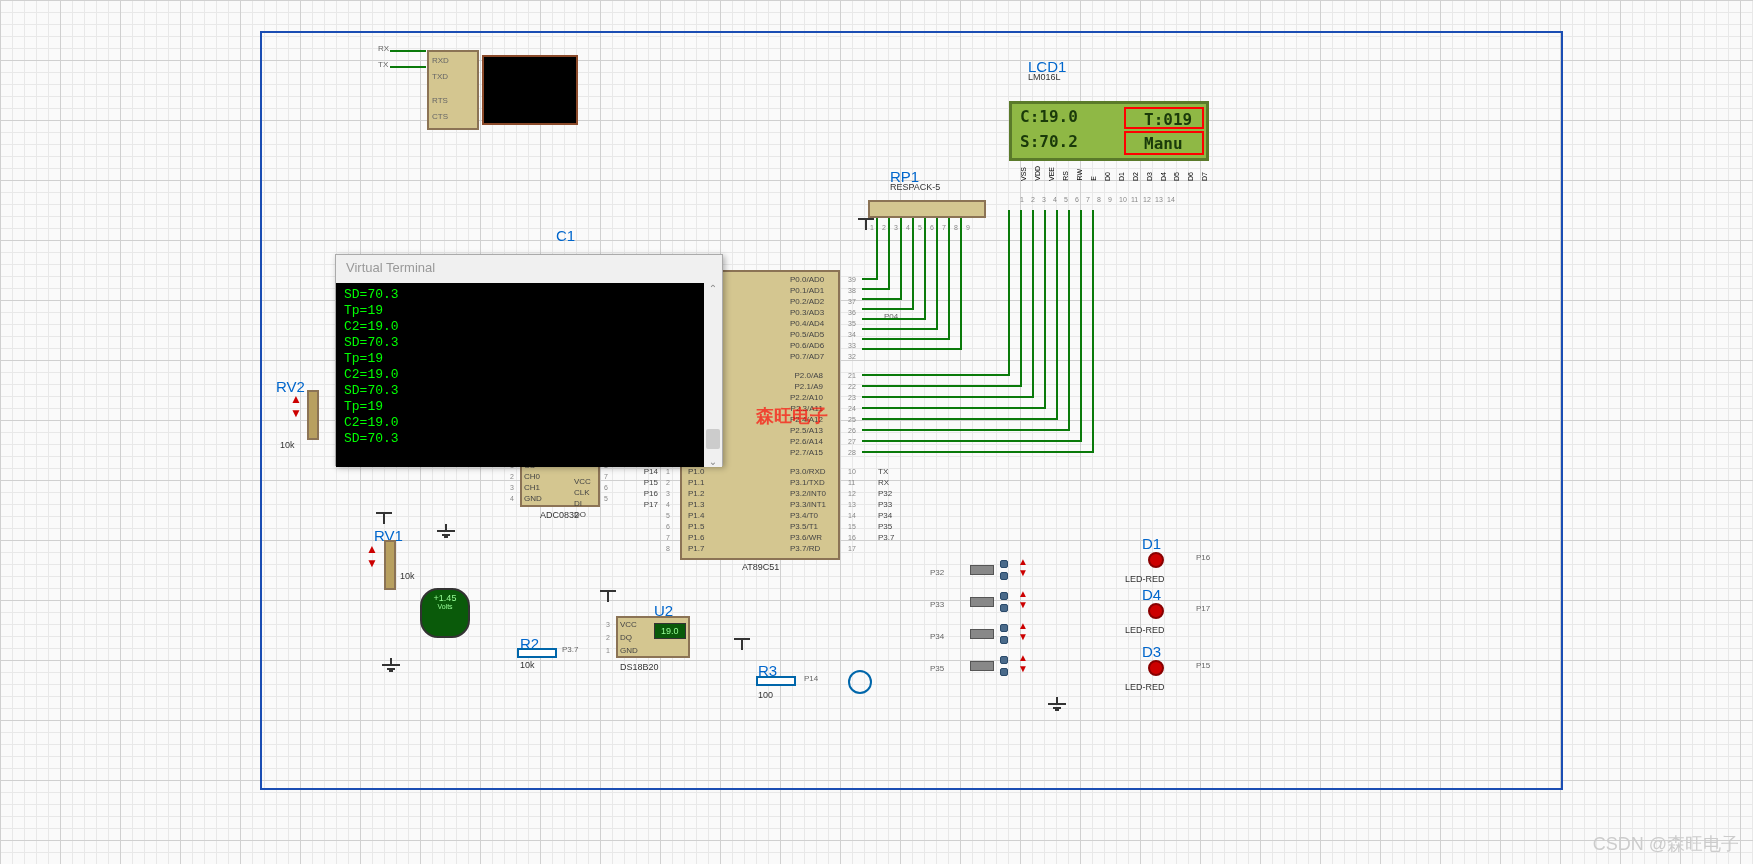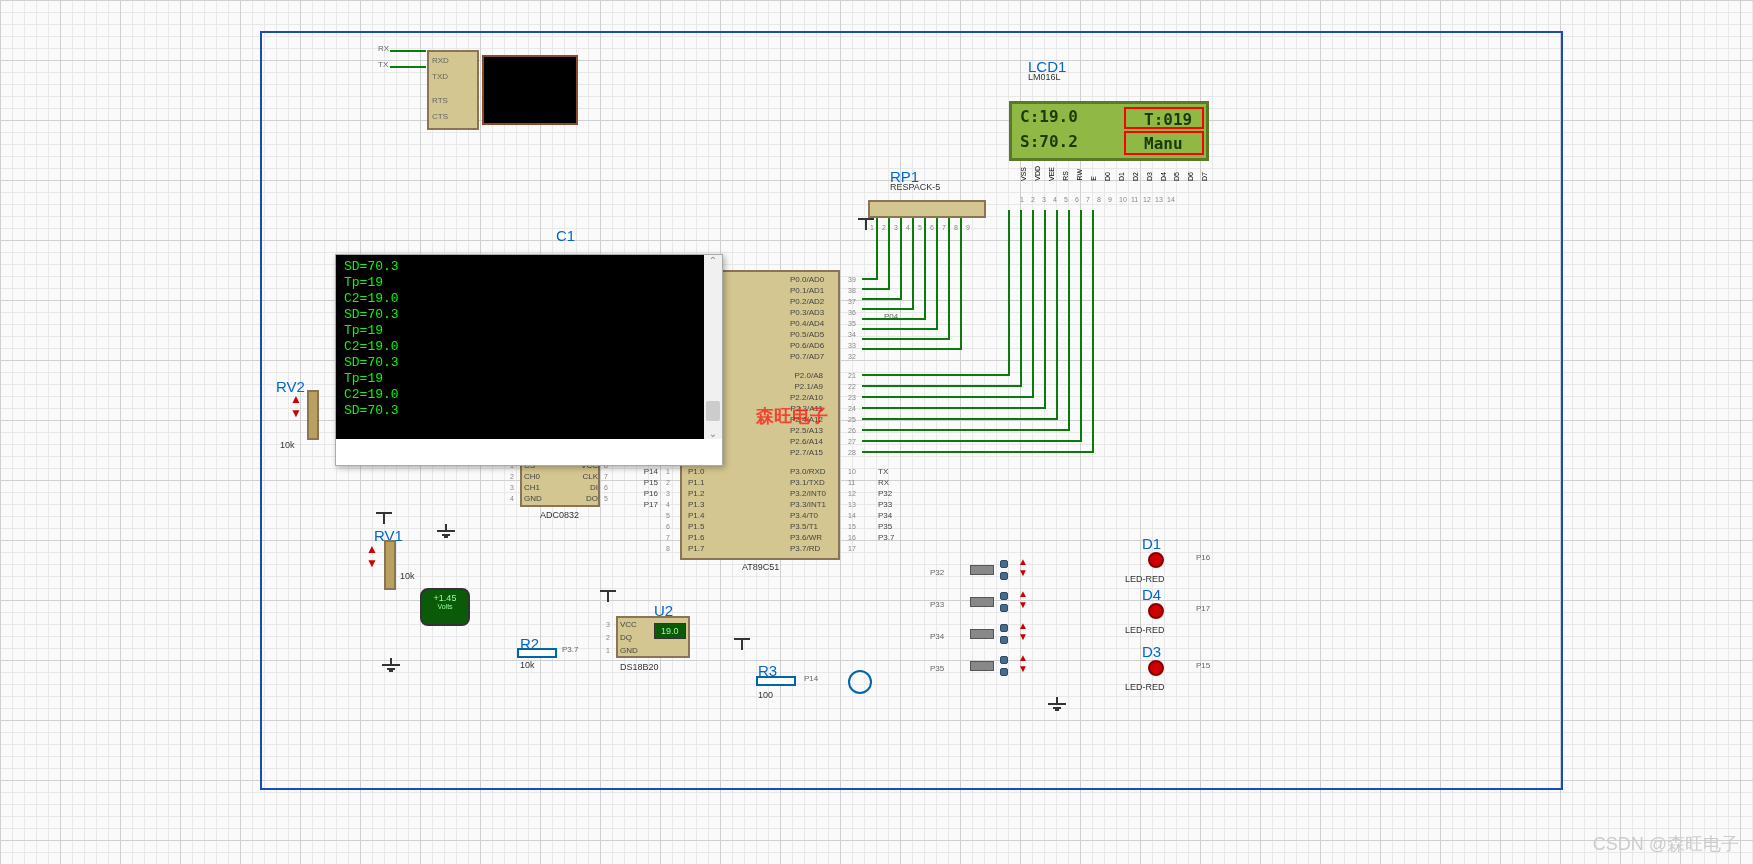--- a/index.html
+++ b/index.html
@@ -32,21 +32,21 @@
 .gnd::after{content:'';position:absolute;top:6px;left:0;width:18px;height:2px;background:#333;box-shadow:0 3px 0 -3px #333,3px 3px 0 -1px #333,-3px 3px 0 -1px #333}
 .gnd-lines{position:absolute;top:6px;left:2px;width:14px;border-top:2px solid #333}
 .gnd-lines::before{content:'';position:absolute;top:2px;left:3px;width:8px;border-top:2px solid #333}
 .gnd-lines::after{content:'';position:absolute;top:4px;left:5px;width:4px;border-top:2px solid #333}
 .vcc{position:absolute;width:16px;height:12px}
 .vcc::before{content:'';position:absolute;top:0;left:0;width:16px;height:2px;background:#333}
 .vcc::after{content:'';position:absolute;top:0;left:7px;width:2px;height:12px;background:#333}
 .watermark{position:absolute;color:rgba(255,0,0,.65);font-size:18px;font-weight:bold;pointer-events:none}
 .footer-wm{position:absolute;bottom:8px;right:14px;color:#ccc;font-size:18px}
 .respack{position:absolute;background:#d4c690;border:2px solid #8b7355}
-.vmeter{position:absolute;width:50px;height:38px;background:#0a5a0a;border:2px solid #333;border-radius:8px;color:#9f9;font-size:9px;text-align:center;padding-top:3px}
+.vmeter{position:absolute;width:50px;height:50px;background:#0a5a0a;border:2px solid #333;border-radius:18px;color:#9f9;font-size:9px;text-align:center;padding-top:3px}
 .temp-box{position:absolute;background:#0a5a0a;color:#9f9;font-size:9px;padding:2px 6px;border:1px solid #333}
 .res{position:absolute;width:40px;height:10px;border:2px solid #0066aa;background:#fff}
 </style>
 </head>
 <body>
 
 <div class="grid"></div>
 <div class="grid2"></div>
 <div class="border"></div>
 
@@ -208,21 +208,21 @@
 </div>
 
 <div class="chip" style="top:457px;left:520px;width:80px;height:50px"></div>
 <div class="sub-label" style="top:510px;left:540px">ADC0832</div>
 <div style="position:absolute;top:460px;left:524px;font-size:8px;line-height:11px;color:#444">
   <div>CS</div>
     <div>CH0</div>
     <div>CH1</div>
     <div>GND</div>
 </div>
-<div style="position:absolute;top:460px;left:574px;font-size:8px;line-height:11px;color:#444;text-align:right;width:24px">
+<div style="position:absolute;top:476px;left:574px;font-size:8px;line-height:11px;color:#444;text-align:left;width:24px">
   <div>VCC</div>
     <div>CLK</div>
     <div>DI</div>
     <div>DO</div>
 </div>
 <div style="position:absolute;top:460px;left:510px;font-size:7px;line-height:11px;color:#888">
   <div>1</div>
     <div>2</div>
     <div>3</div>
     <div>4</div>
@@ -365,20 +365,21 @@
 <div class="gnd" style="top:697px;left:1048px">
     <div class="gnd-lines"></div>
   </div>
 <div class="vcc" style="top:590px;left:600px"></div>
 <div class="vcc" style="top:638px;left:734px"></div>
 <div class="vcc" style="top:512px;left:376px"></div>
 
 <div class="watermark" style="top:404px;left:756px">森旺电子</div>
 
 <div class="vterm">
+  <div class="vterm-title">Virtual Terminal</div>
   <div class="vterm-body">
     <div class="vterm-line">SD=70.3</div>
     <div class="vterm-line">Tp=19</div>
     <div class="vterm-line">C2=19.0</div>
     <div class="vterm-line">SD=70.3</div>
     <div class="vterm-line">Tp=19</div>
     <div class="vterm-line">C2=19.0</div>
     <div class="vterm-line">SD=70.3</div>
     <div class="vterm-line">Tp=19</div>
     <div class="vterm-line">C2=19.0</div>

